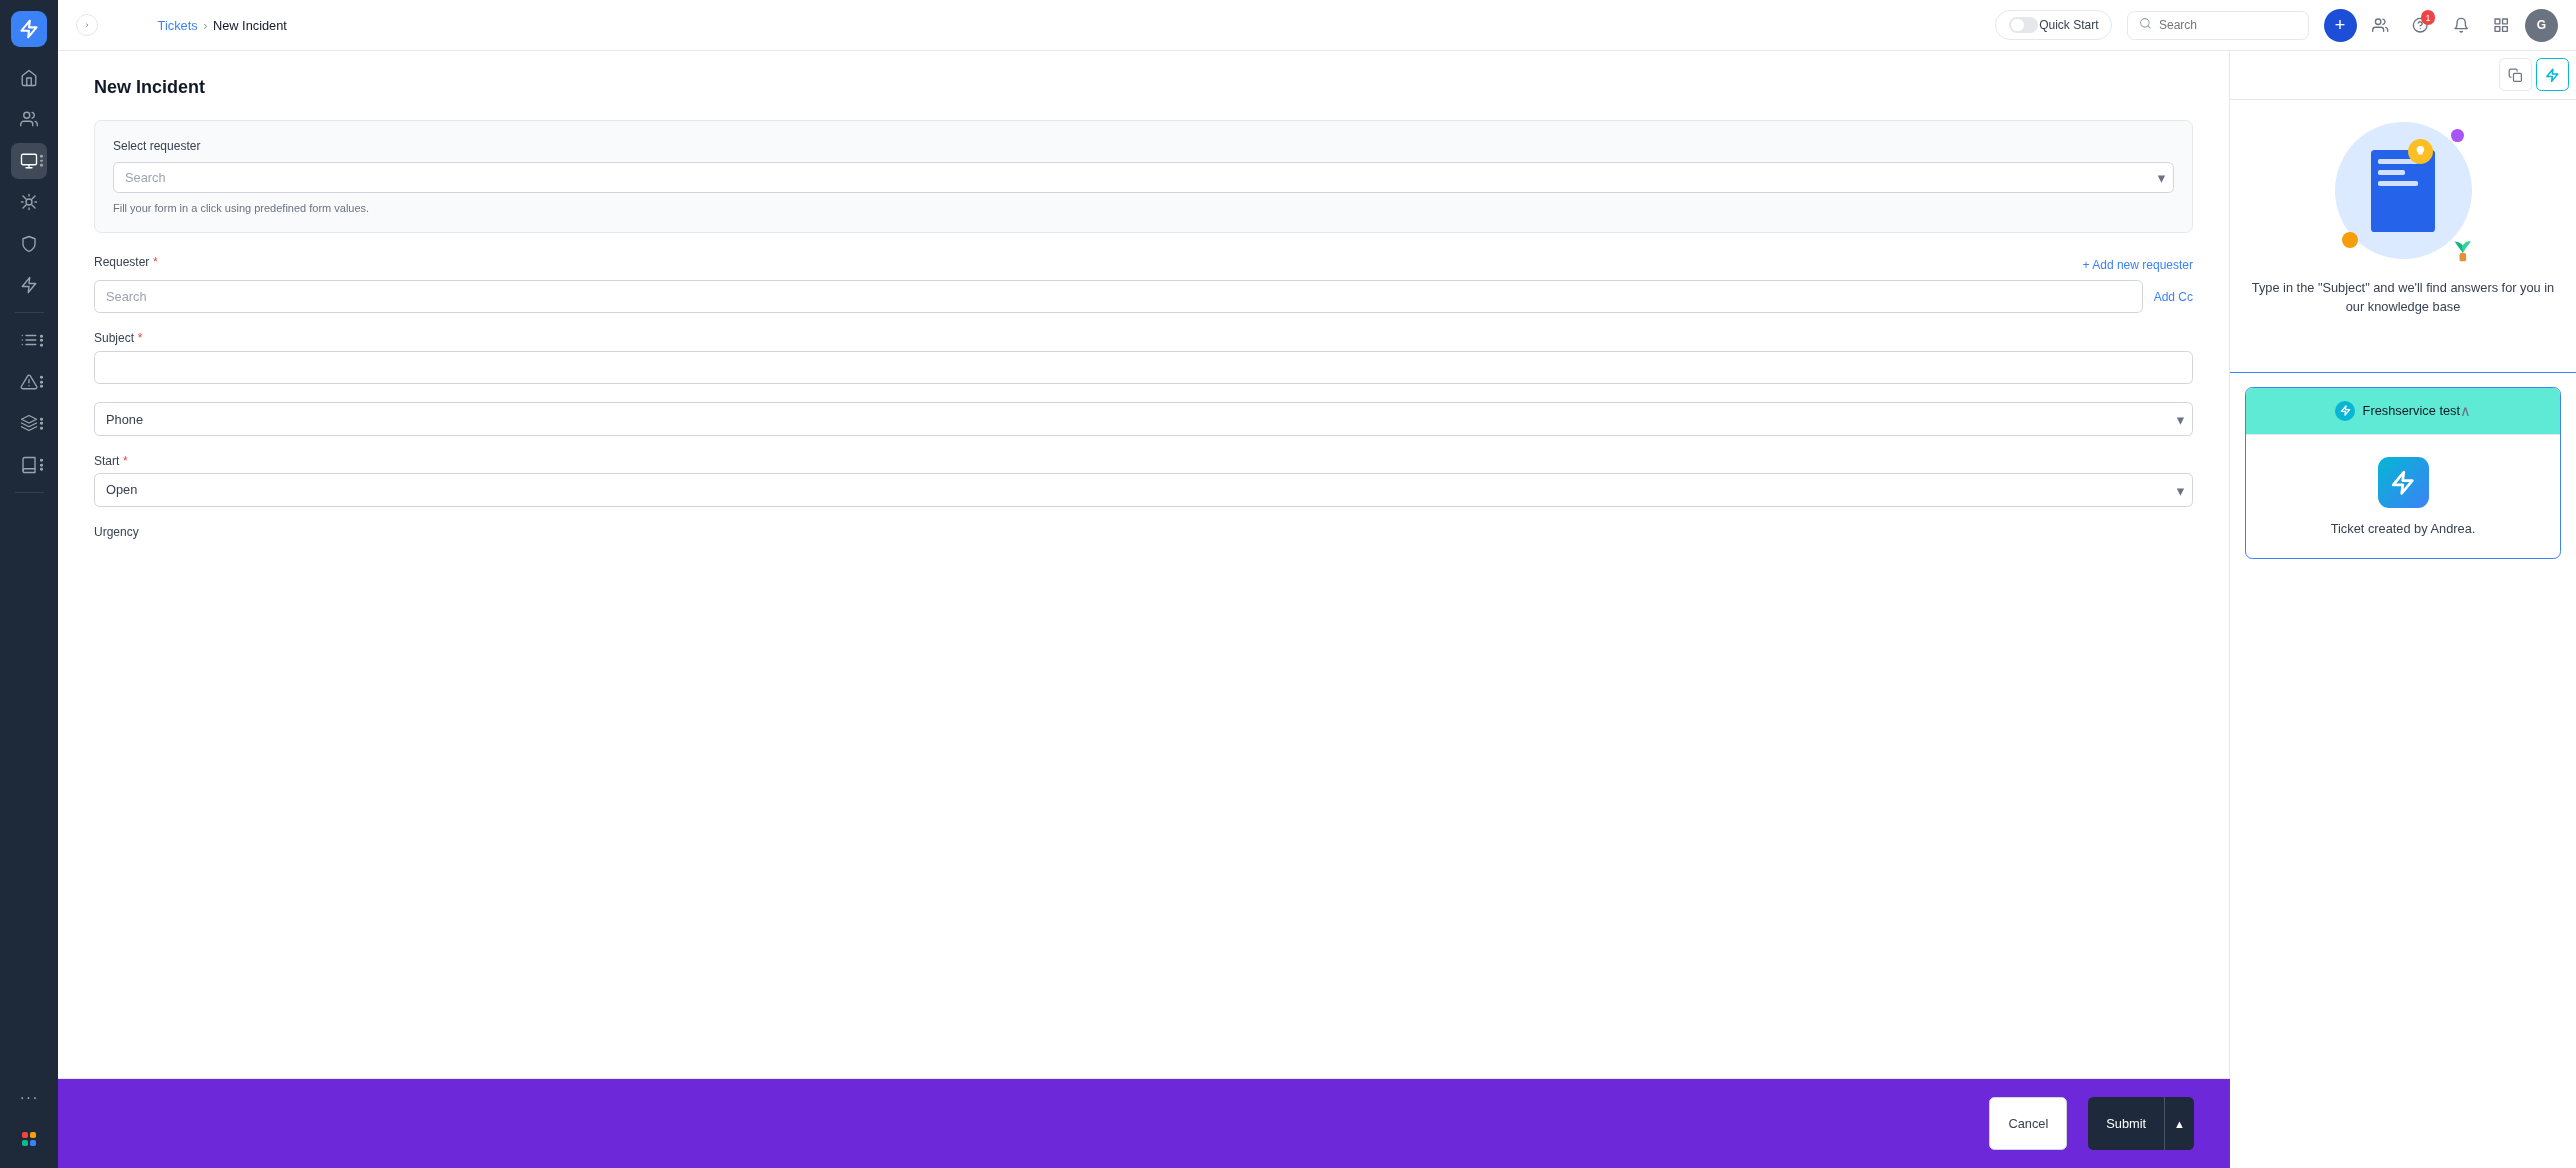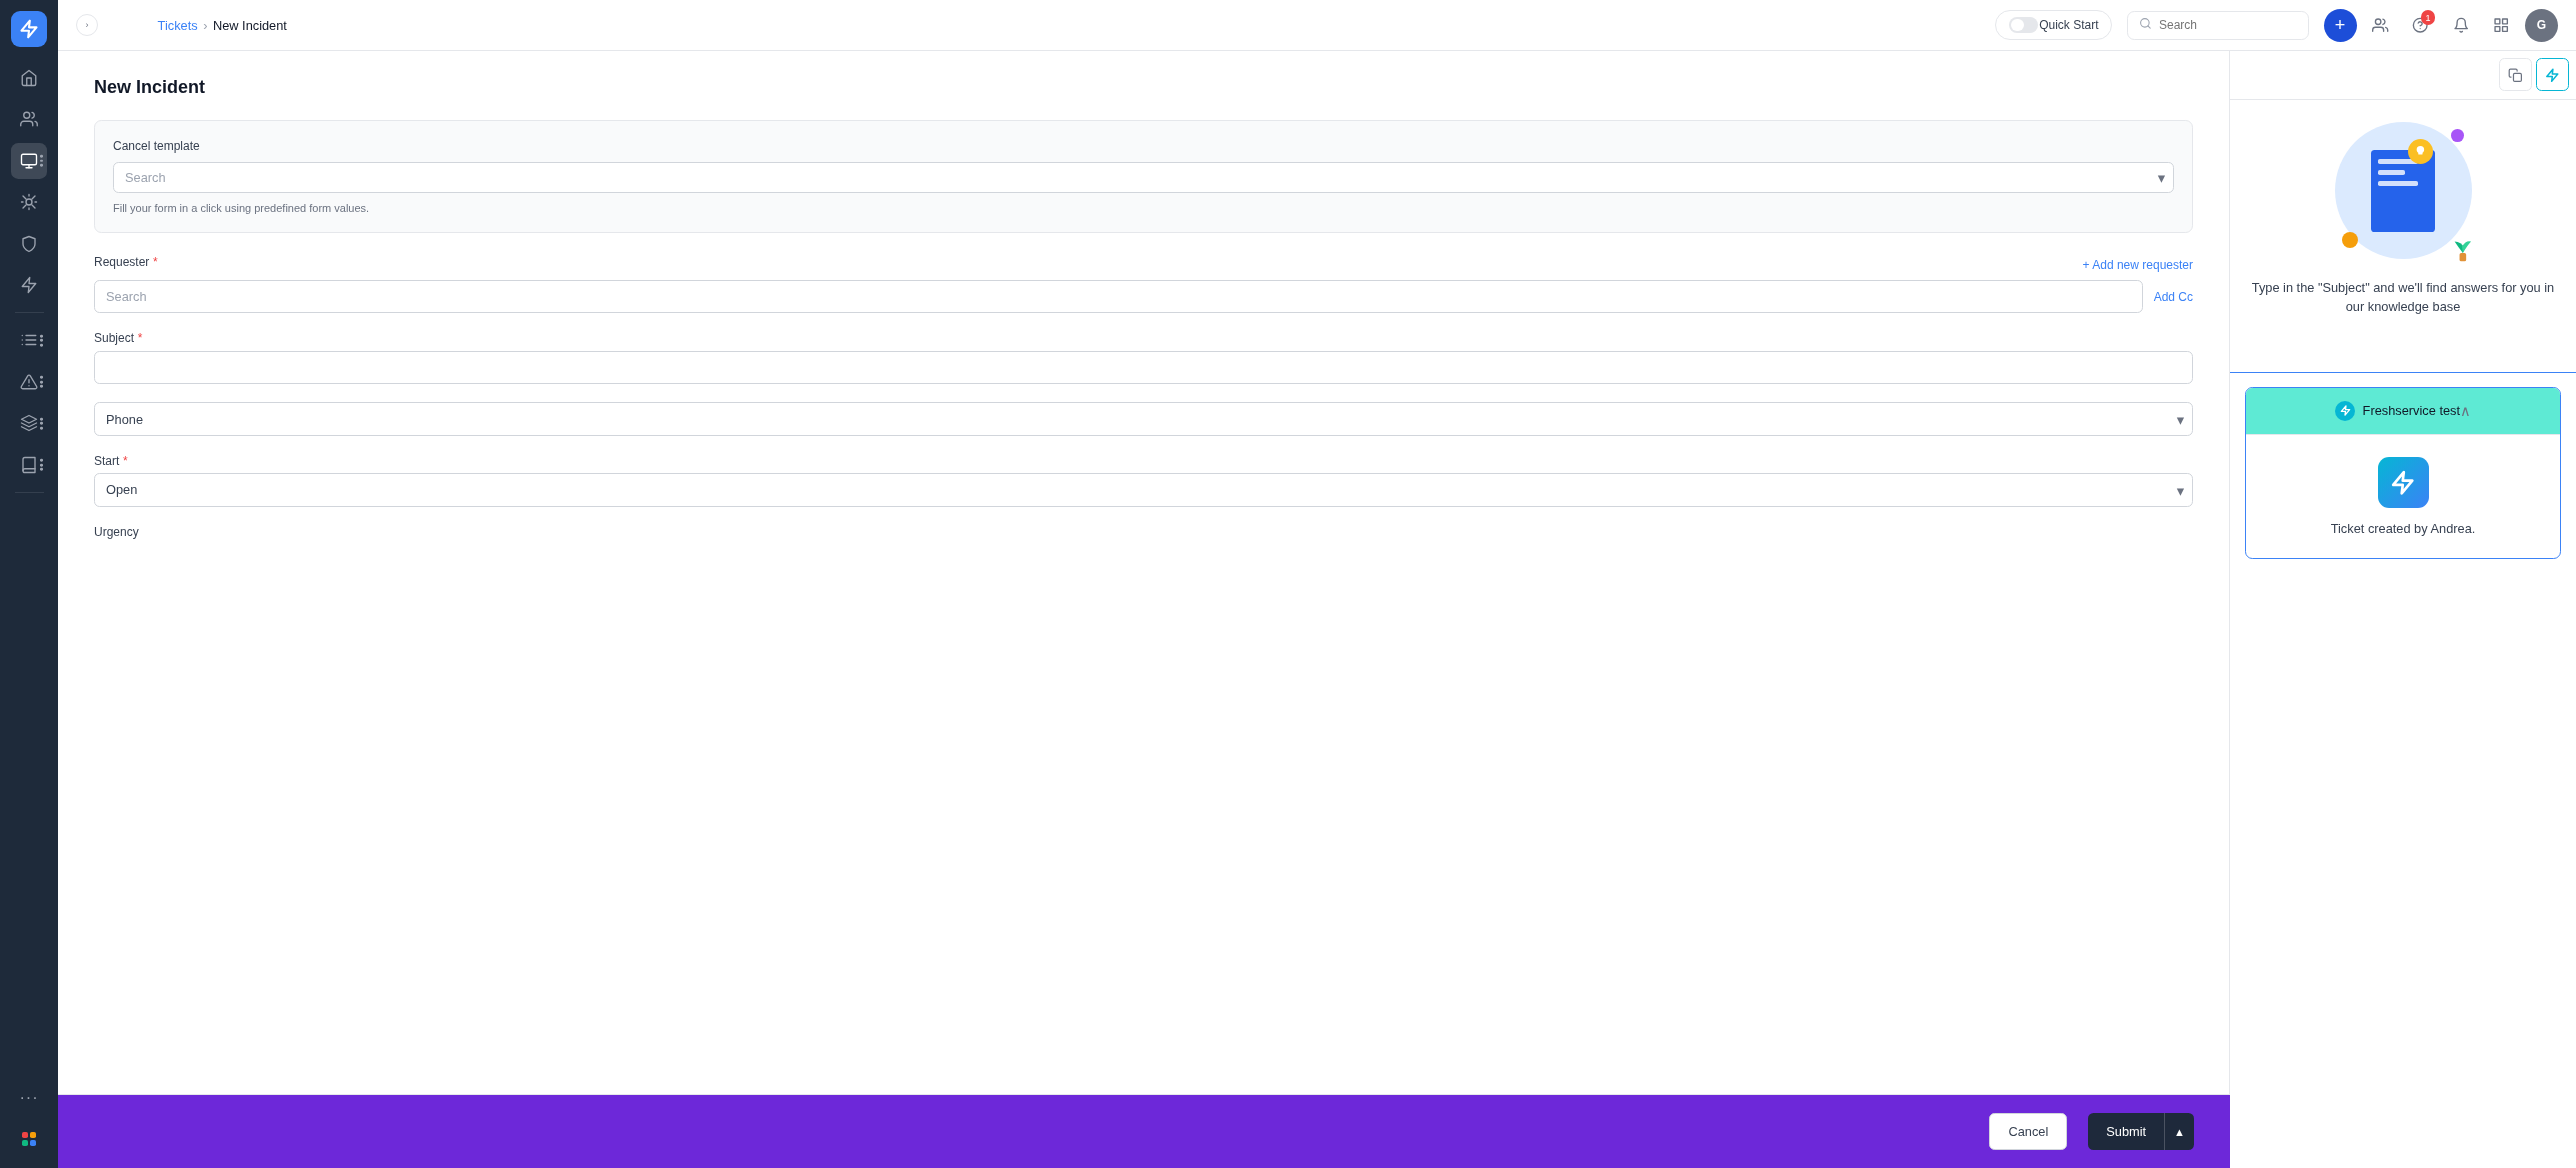--- a/index.html
+++ b/index.html
@@ -229,21 +229,21 @@
       border-top: 0.9px solid #e5e7eb;
     }
     .cancel-btn {
       padding: 8.2px 18px; border: 0.9px solid #d1d5db; border-radius: 5.5px;
       background: white; font-size: 12.8px; color: #374151; cursor: pointer;
     }
     .submit-btn-group {
       display: flex; align-items: stretch; border-radius: 5.5px; overflow: hidden;
     }
     .submit-btn {
-      padding: 11px 18px;
+      padding: 19px 18px;
       background: #1e293b; color: white;
       border: none; font-size: 12.8px; cursor: pointer; font-weight: 500;
     }
     .submit-arrow-btn {
       padding: 8.2px 9px;
       background: #1e293b; color: white;
       border: none; border-left: 0.9px solid rgba(255,255,255,0.2); cursor: pointer;
       font-size: 11px;
     }
 
@@ -559,21 +559,21 @@
     </div>
   </div>
 
   <div class="content-area">
 
     <div style="flex:1; display:flex; flex-direction:column; overflow:hidden;">
       <div class="form-panel">
         <h1 class="page-title">New Incident</h1>
 
         <div class="template-section">
-          <div class="template-label">Cancel template</div>
+          <div class="template-label">Select requester</div>
           <div class="template-select-wrapper">
             <select class="template-select">
               <option value="">Search</option>
             </select>
             <span class="select-chevron">▾</span>
           </div>
           <div class="template-hint">Fill your form in a click using predefined form values.</div>
         </div>
 
         <div class="form-group">

